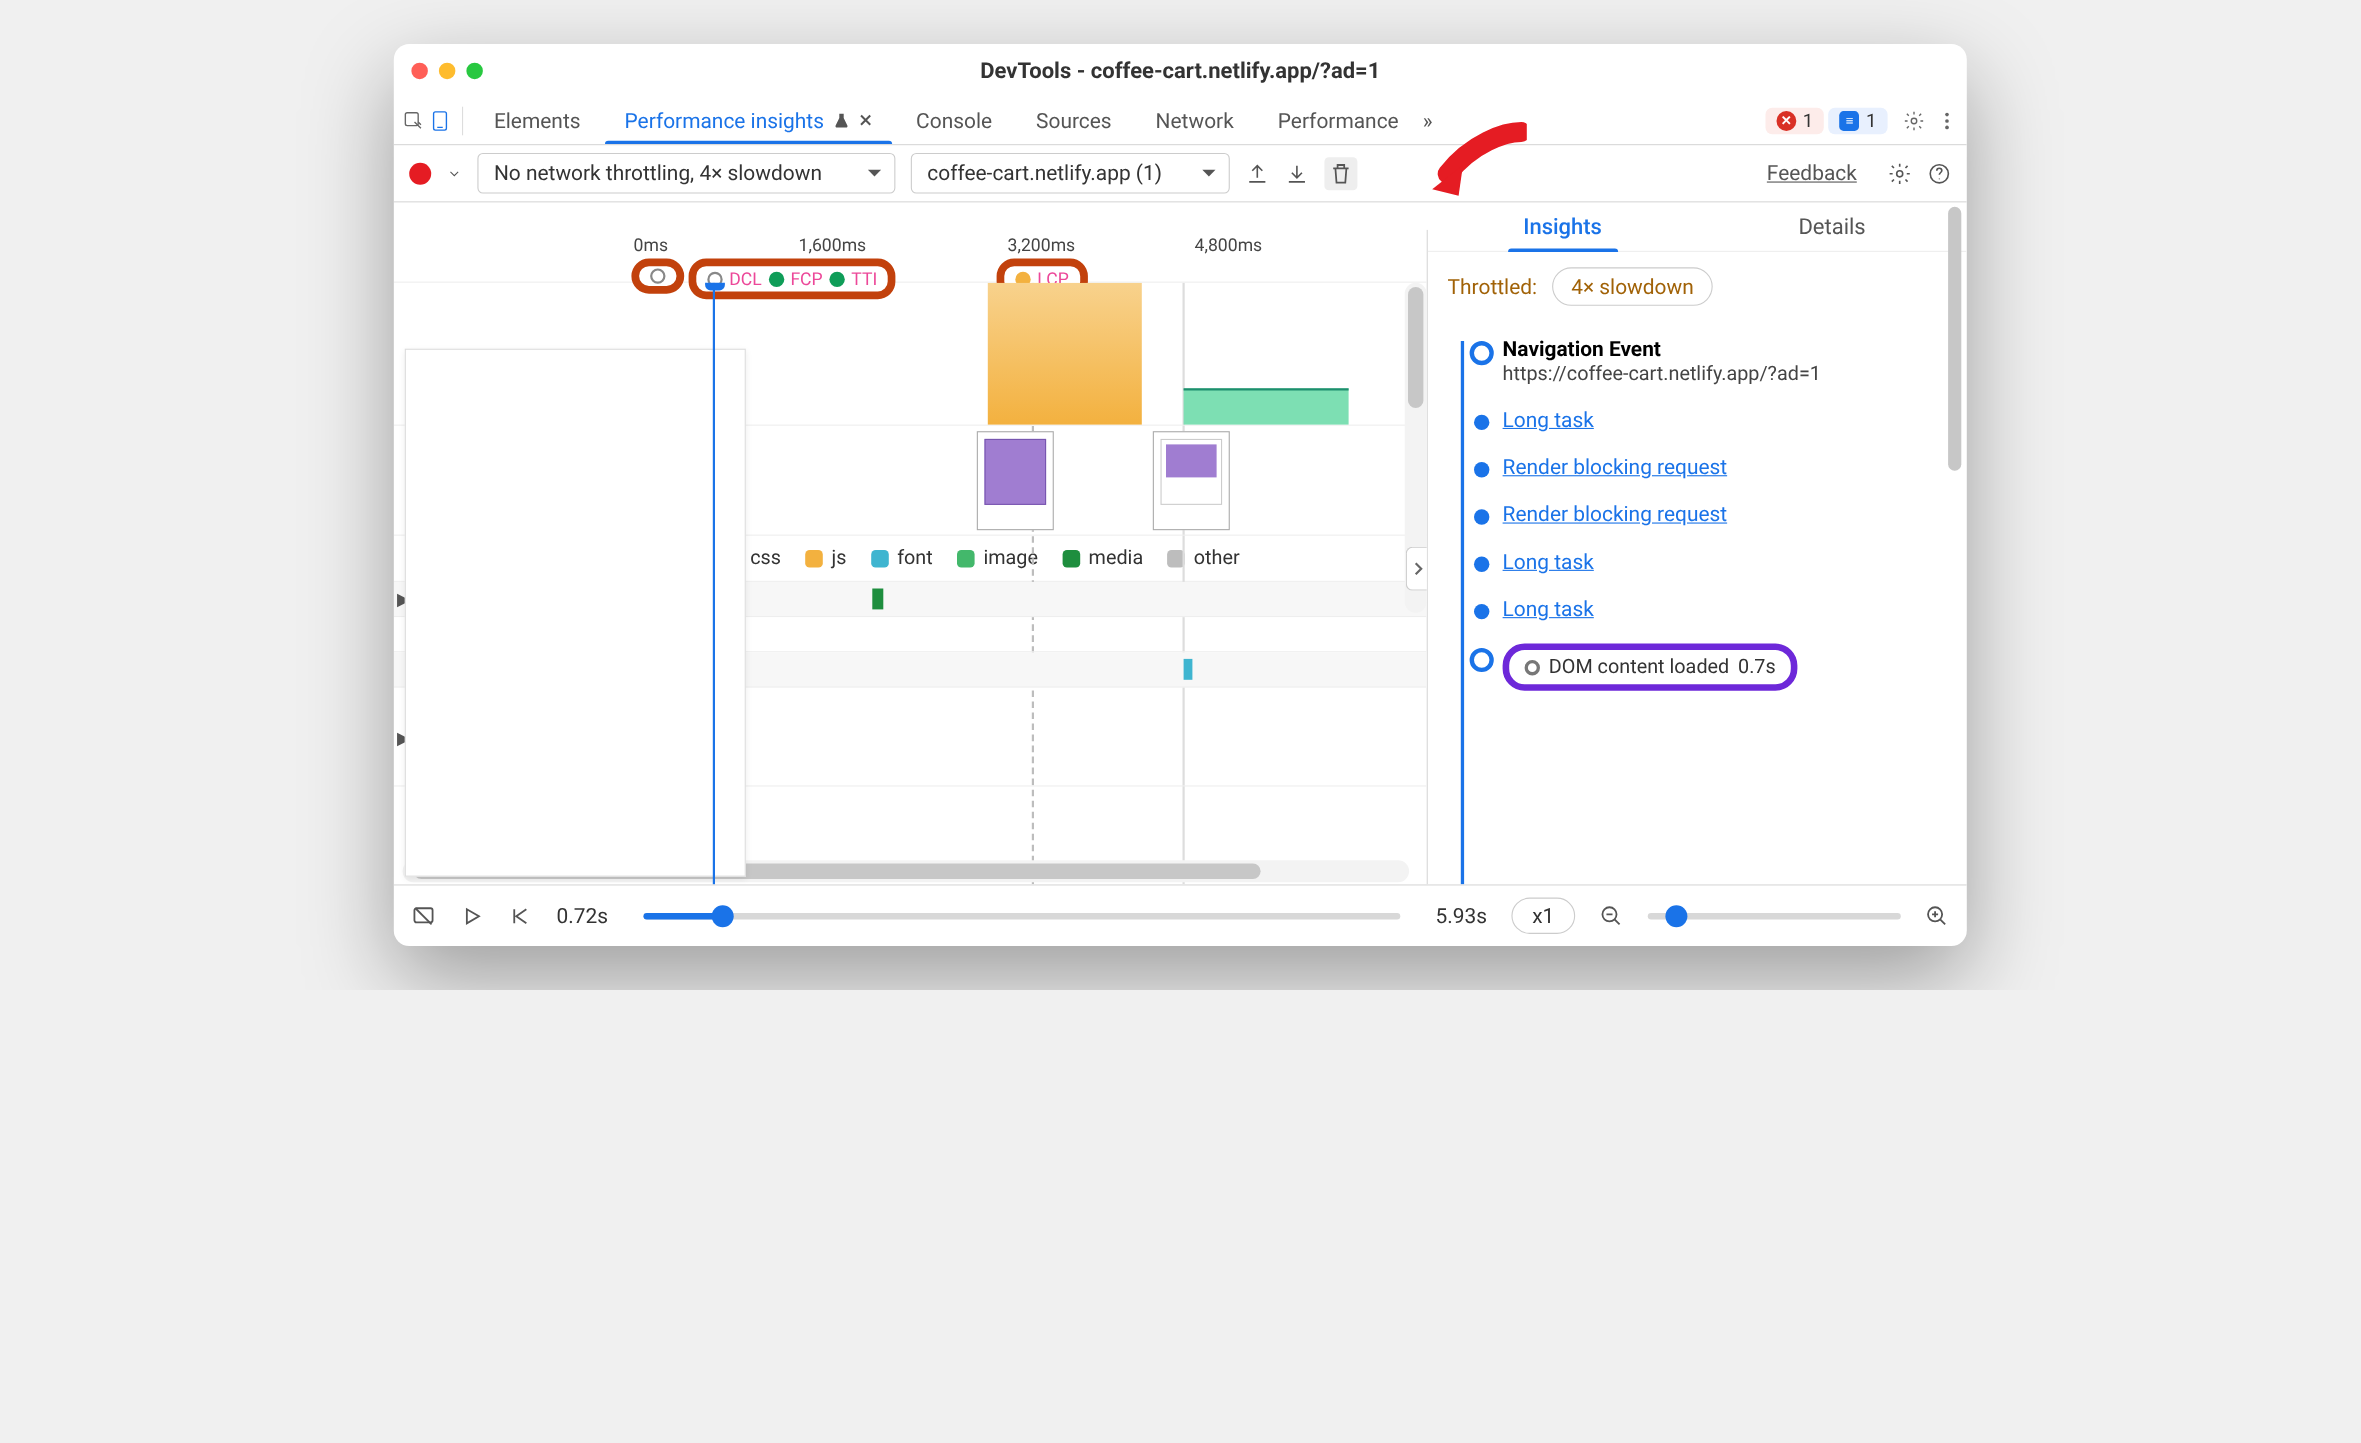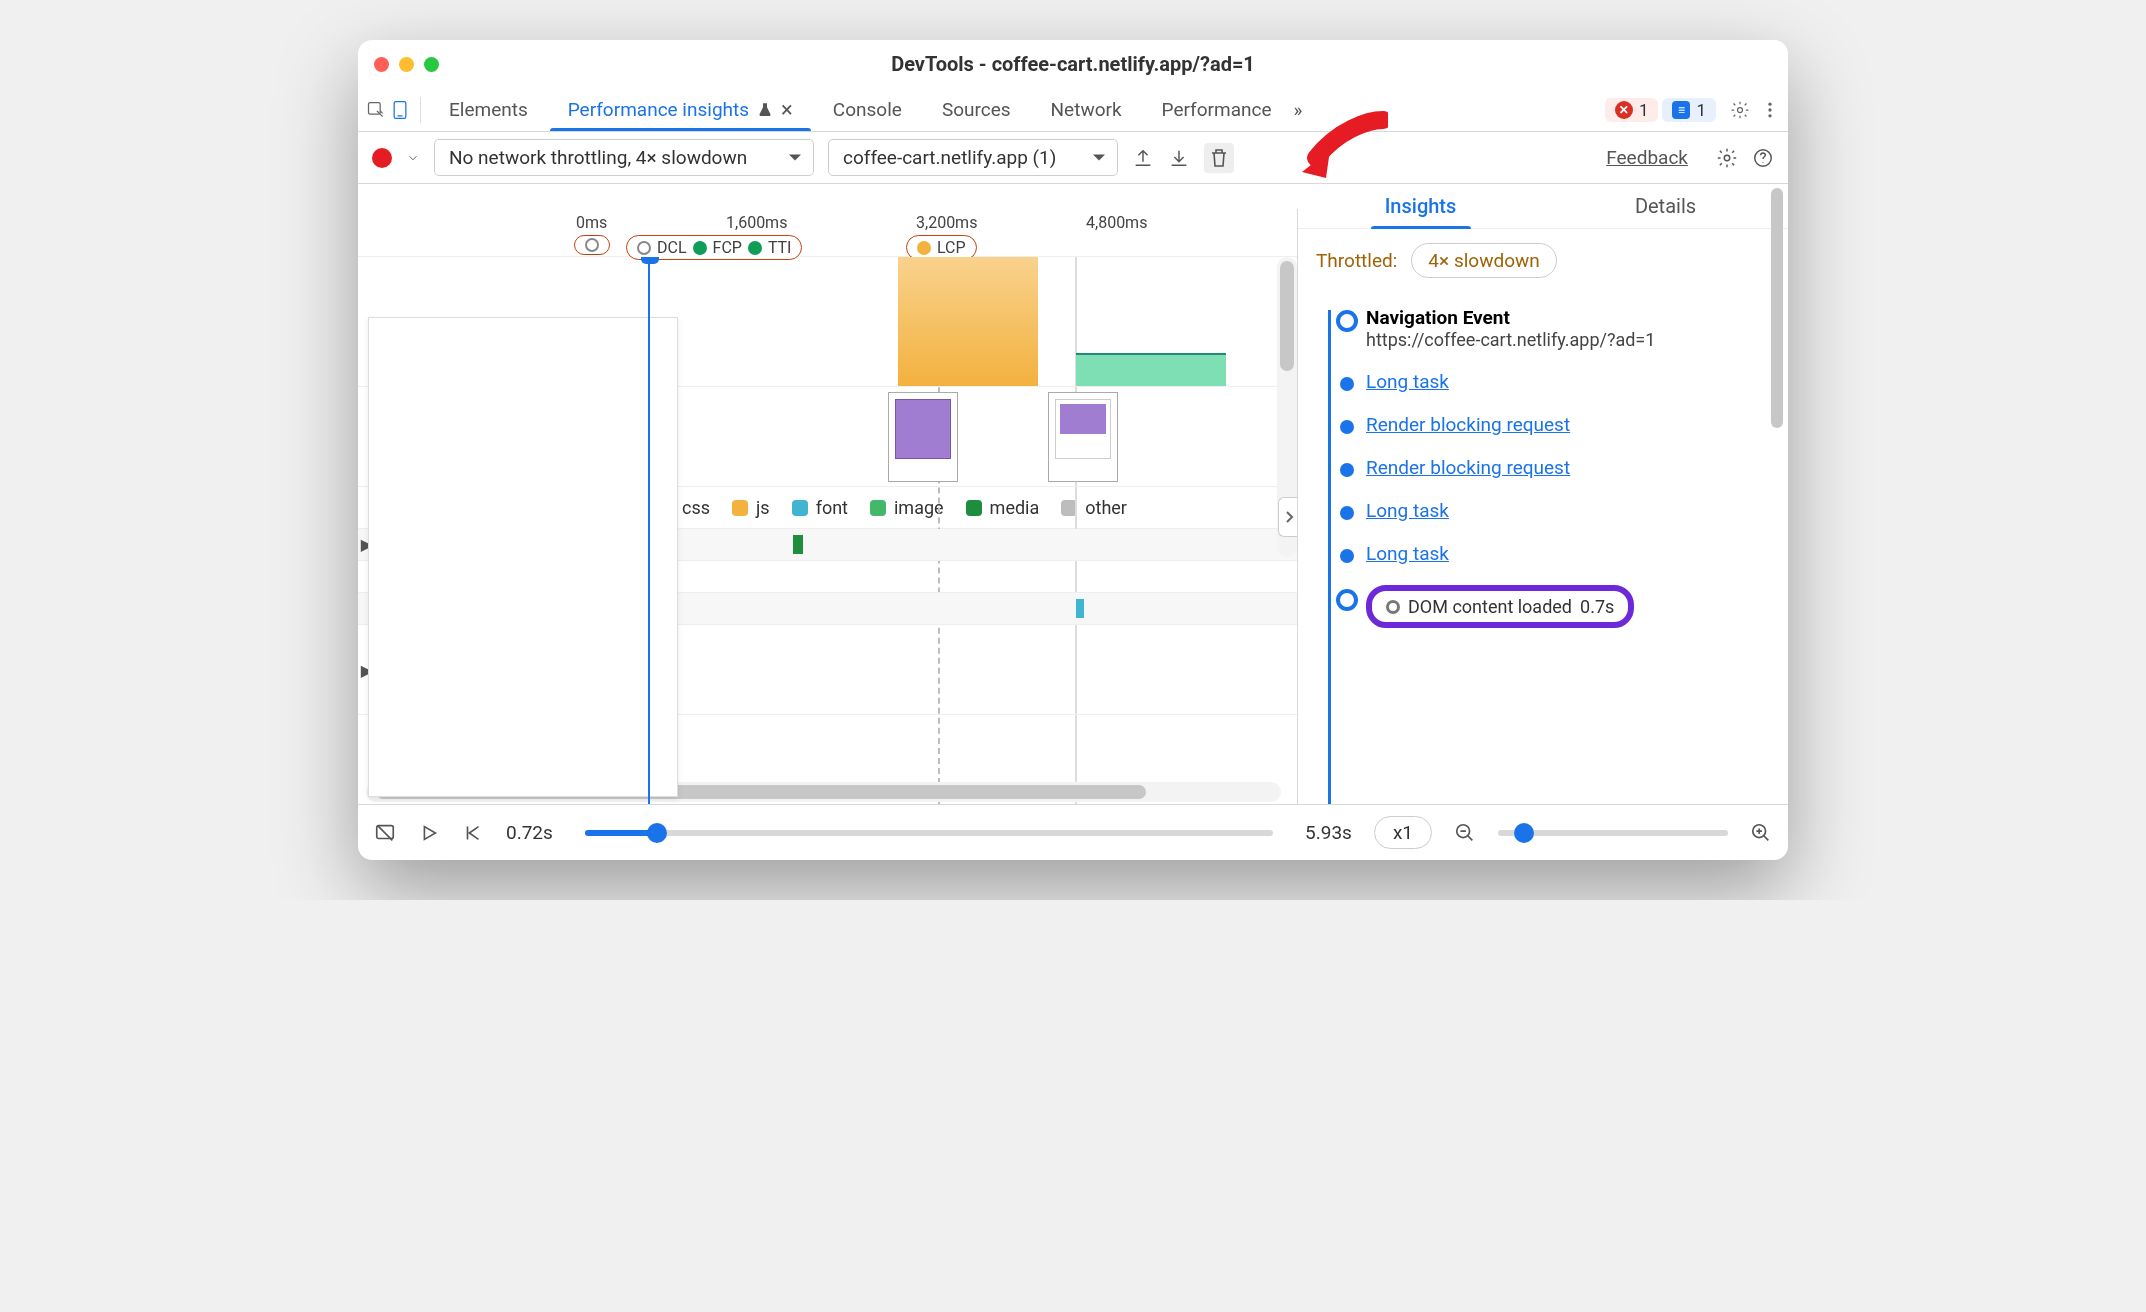--- a/index.html
+++ b/index.html
@@ -26,21 +26,21 @@
 .tbicon{width:22px;height:22px;stroke:#555;fill:none;stroke-width:1.6;cursor:pointer;}
 .tbicon.boxed{background:#eee;border-radius:4px;padding:3px;width:30px;height:30px;}
 .arrow-annot{position:absolute;pointer-events:none;color:#e51c23;}
 .feedback-link{color:#555;text-decoration:underline;cursor:pointer;}
 .body { flex:1; display:flex; overflow:hidden;}
 .left { flex:1; display:flex; flex-direction:column; border-right:1px solid #d8d8d8; position:relative; overflow:hidden;margin-top:25px;}
 .timeline-head { position:relative; height:48px; border-bottom:1px solid #eee;}
 .ruler { position:absolute; top:4px; left:0; right:0; font-size:16px; color:#444;}
 .tick{position:absolute;}
 .markersrow{position:absolute;top:26px;left:0;right:0;}
-.pill{display:inline-flex;align-items:center;gap:6px;background:#fff;border:1px solid #c2410c;border-radius:16px;padding:2px 10px;font-size:16px;color:#404040;position:absolute;}
+.pill{display:inline-flex;align-items:center;gap:6px;background:#fff;border:7px solid #c2410c;border-radius:16px;padding:2px 10px;font-size:16px;color:#ec4899;position:absolute;}
 .pill .d{width:14px;height:14px;border-radius:50%;}
 .timeline-area{position:relative;flex:1;overflow:hidden;}
 .marker-col { position:absolute; top:0; bottom:0; width:0; border-left:2px dashed #bdbdbd; }
 .playhead{position:absolute;top:0;bottom:0;left:290px;width:0;border-left:2px solid #1a73e8;z-index:5;}
 .playhead::before{content:"";position:absolute;top:-11px;left:-9px;width:18px;height:18px;border-radius:5px;background:#1a73e8;}
 .track{position:relative;border-bottom:1px solid #eee;}
 .block{position:absolute;top:0;bottom:0;}
 .thumb{position:absolute;border:1px solid #aaa;background:#fff;width:70px;height:90px;top:5px;font-size:8px;color:#888;overflow:hidden;}
 .thumb .tart{margin:6px;height:60px;background:#a07dd1;border:1px solid #7856b0;}
 .legend{display:flex;gap:22px;padding:10px 0 10px 300px;font-size:18px;color:#333;border-bottom:1px solid #eee;}

